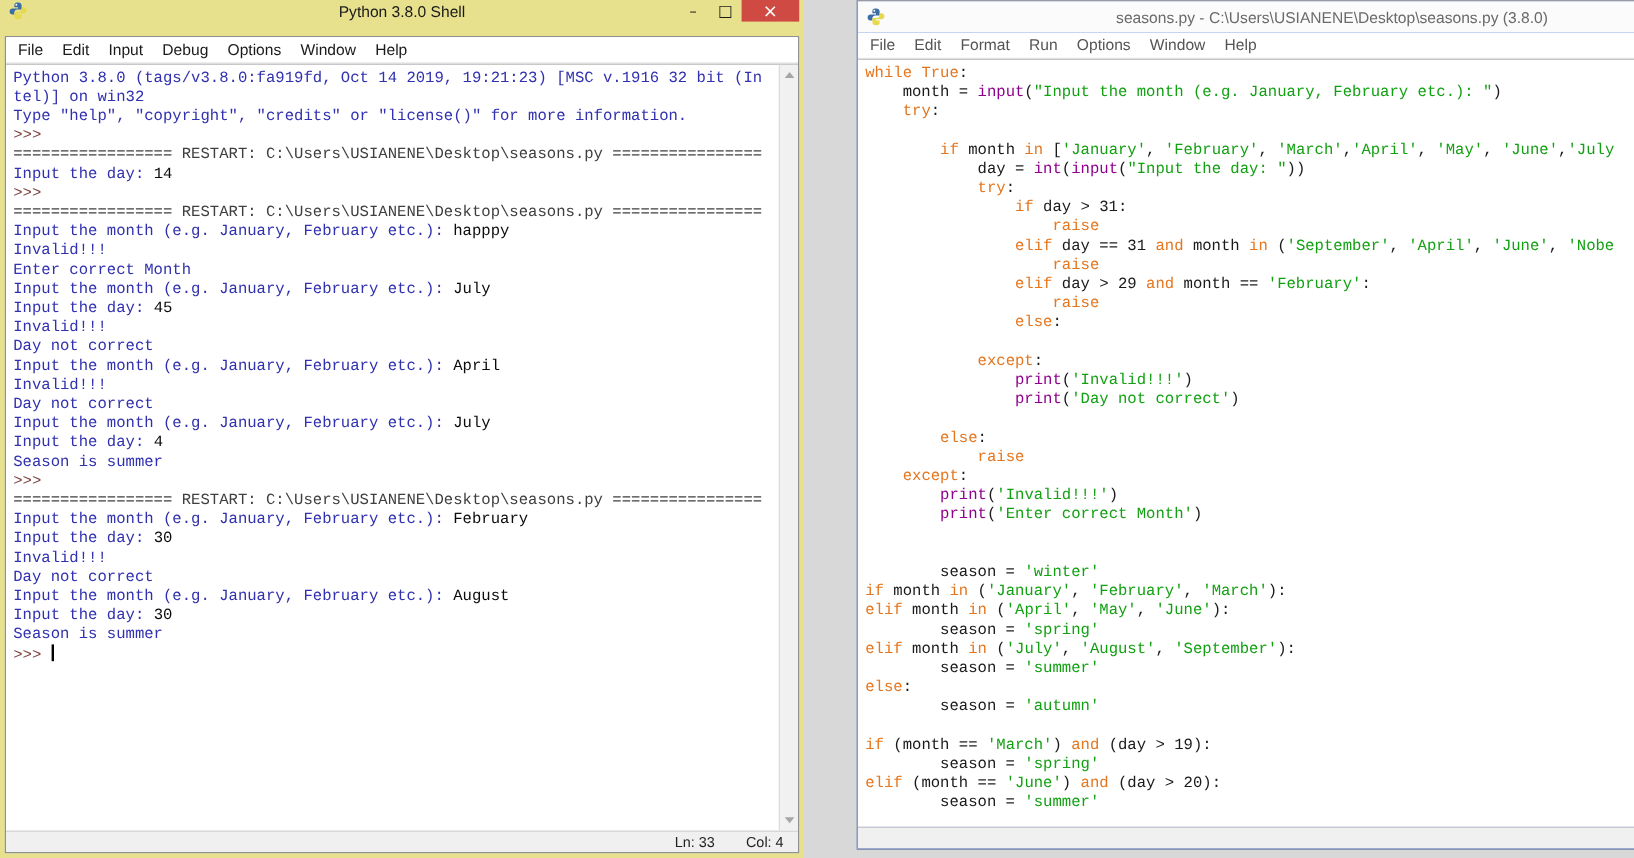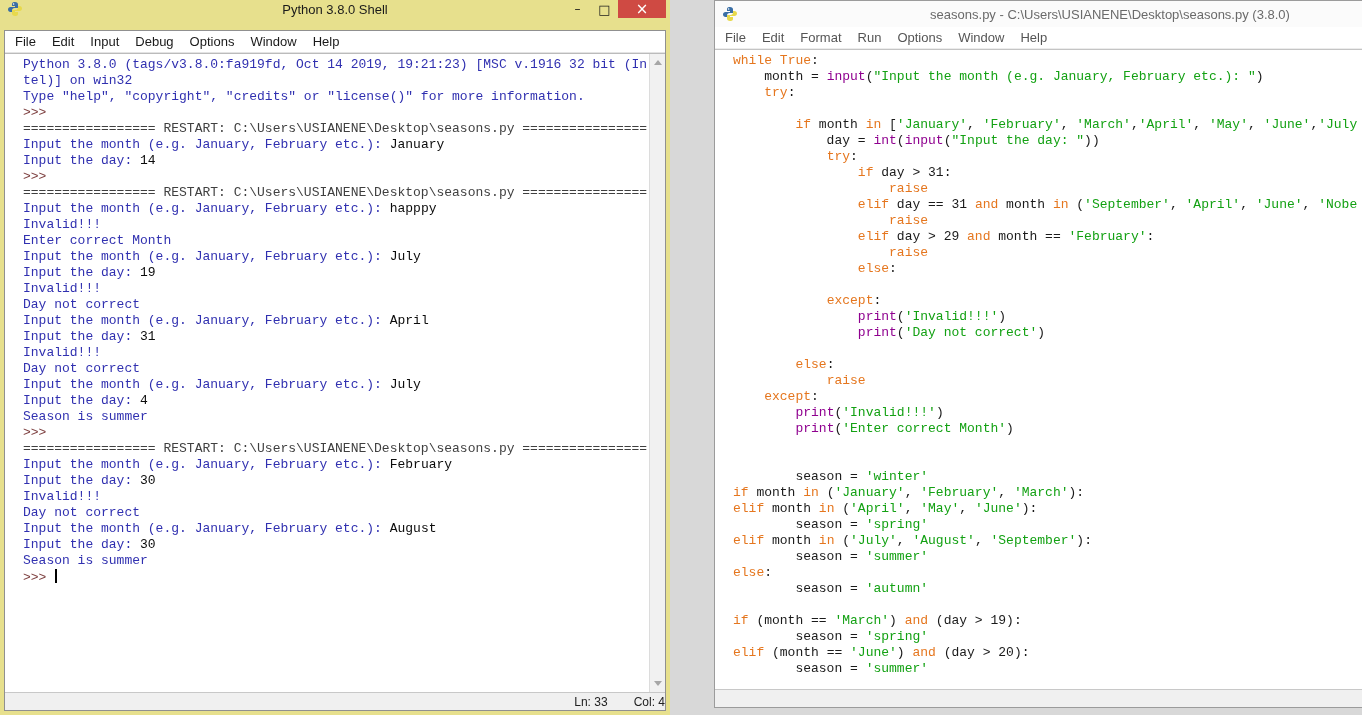--- a/index.html
+++ b/index.html
@@ -26,35 +26,35 @@
   .close-red{background:var(--close_red);color:#fff;}
   .close-gray{background:#bdbdbd;color:#fff;}
 
   .win-inner{position:absolute;top:30px;left:4px;right:4px;bottom:4px;background:#fff;
              border:1px solid #909090;display:flex;flex-direction:column;}
   .menubar{height:22px;background:#fff;display:flex;align-items:center;font-size:13px;color:#1a1a1a;
            border-bottom:1px solid #e3e3e3;padding-left:2px;flex:0 0 auto;}
   .mi{padding:2px 8px;}
   .textpane{flex:1 1 auto;position:relative;background:#fff;overflow:hidden;border-top:1px solid #bbb;}
   .lines{position:absolute;left:0;top:0;right:16px;bottom:0;padding:3px 0 0 6px;
-         font-family:"Liberation Mono",monospace;font-size:13px;line-height:16px;overflow:hidden;margin-left:12px;}
+         font-family:"Liberation Mono",monospace;font-size:13px;line-height:16px;overflow:hidden;}
   .tline{white-space:pre;height:16px;}
   .c-out{color:var(--stdout_blue);} .c-in{color:#0b0b0b;}
   .c-prompt{color:var(--prompt_maroon);} .c-restart{color:var(--restart_gray);}
   .c-k{color:var(--kw);} .c-b{color:var(--builtin);} .c-s{color:var(--str);} .c-p{color:var(--plain);}
   .caret{display:inline-block;width:2px;height:14px;background:#000;vertical-align:-2px;margin-left:1px;}
 
   .vscroll{position:absolute;top:0;right:0;bottom:0;width:16px;background:#f1f1f1;border-left:1px solid #dcdcdc;}
   .sb-arrow{position:absolute;left:0;width:100%;height:15px;display:flex;align-items:center;justify-content:center;}
   .sb-arrow.up{top:1px;} .sb-arrow.down{bottom:1px;}
   .sb-arrow.up::after{content:"";border-left:4px solid transparent;border-right:4px solid transparent;border-bottom:5px solid #a6a6a6;}
   .sb-arrow.down::after{content:"";border-left:4px solid transparent;border-right:4px solid transparent;border-top:5px solid #a6a6a6;}
 
   .statusbar{height:18px;background:var(--status_bg);border-top:1px solid #c8c8c8;display:flex;
-             justify-content:flex-end;align-items:center;gap:26px;padding-right:0;font-size:12px;color:#222;flex:0 0 auto;}
+             justify-content:flex-end;align-items:center;gap:26px;padding-right:12px;font-size:12px;color:#222;flex:0 0 auto;}
 
   
   .win-editor{left:714px;top:0;width:792px;height:708px;background:#1d4ed8;border:1px solid #9b9b9b;
               display:flex;flex-direction:column;}
   .win-editor .tb{height:26px;background:#fbfbfb;flex:0 0 auto;}
   .win-editor .tb-title{color:var(--inactive_title);font-size:13px;}
   .win-editor .menubar{border-bottom:1px solid #ececec;color:#555;}
   .win-editor .textpane{border-top:1px solid #c4c4c4;}
 </style>
 </head>
@@ -86,33 +86,31 @@
         <span class="mi">Window</span>
         <span class="mi">Help</span>
       </nav>
     <div class="textpane">
       <div class="lines" id="shell-lines">
           <div class="tline"><span class="c-out">Python 3.8.0 (tags/v3.8.0:fa919fd, Oct 14 2019, 19:21:23) [MSC v.1916 32 bit (In</span></div>
           <div class="tline"><span class="c-out">tel)] on win32</span></div>
           <div class="tline"><span class="c-out">Type "help", "copyright", "credits" or "license()" for more information.</span></div>
           <div class="tline"><span class="c-prompt">&gt;&gt;&gt;</span></div>
           <div class="tline"><span class="c-restart">================= RESTART: C:\Users\USIANENE\Desktop\seasons.py ================</span></div>
-          <div class="tline"><span class="c-out">Input the month (e.g. January, February etc.): </span><span class="c-in">January</span></div>
           <div class="tline"><span class="c-out">Input the day: </span><span class="c-in">14</span></div>
           <div class="tline"><span class="c-prompt">&gt;&gt;&gt;</span></div>
           <div class="tline"><span class="c-restart">================= RESTART: C:\Users\USIANENE\Desktop\seasons.py ================</span></div>
           <div class="tline"><span class="c-out">Input the month (e.g. January, February etc.): </span><span class="c-in">happpy</span></div>
           <div class="tline"><span class="c-out">Invalid!!!</span></div>
           <div class="tline"><span class="c-out">Enter correct Month</span></div>
           <div class="tline"><span class="c-out">Input the month (e.g. January, February etc.): </span><span class="c-in">July</span></div>
-          <div class="tline"><span class="c-out">Input the day: </span><span class="c-in">19</span></div>
+          <div class="tline"><span class="c-out">Input the day: </span><span class="c-in">45</span></div>
           <div class="tline"><span class="c-out">Invalid!!!</span></div>
           <div class="tline"><span class="c-out">Day not correct</span></div>
           <div class="tline"><span class="c-out">Input the month (e.g. January, February etc.): </span><span class="c-in">April</span></div>
-          <div class="tline"><span class="c-out">Input the day: </span><span class="c-in">31</span></div>
           <div class="tline"><span class="c-out">Invalid!!!</span></div>
           <div class="tline"><span class="c-out">Day not correct</span></div>
           <div class="tline"><span class="c-out">Input the month (e.g. January, February etc.): </span><span class="c-in">July</span></div>
           <div class="tline"><span class="c-out">Input the day: </span><span class="c-in">4</span></div>
           <div class="tline"><span class="c-out">Season is summer</span></div>
           <div class="tline"><span class="c-prompt">&gt;&gt;&gt;</span></div>
           <div class="tline"><span class="c-restart">================= RESTART: C:\Users\USIANENE\Desktop\seasons.py ================</span></div>
           <div class="tline"><span class="c-out">Input the month (e.g. January, February etc.): </span><span class="c-in">February</span></div>
           <div class="tline"><span class="c-out">Input the day: </span><span class="c-in">30</span></div>
           <div class="tline"><span class="c-out">Invalid!!!</span></div>

